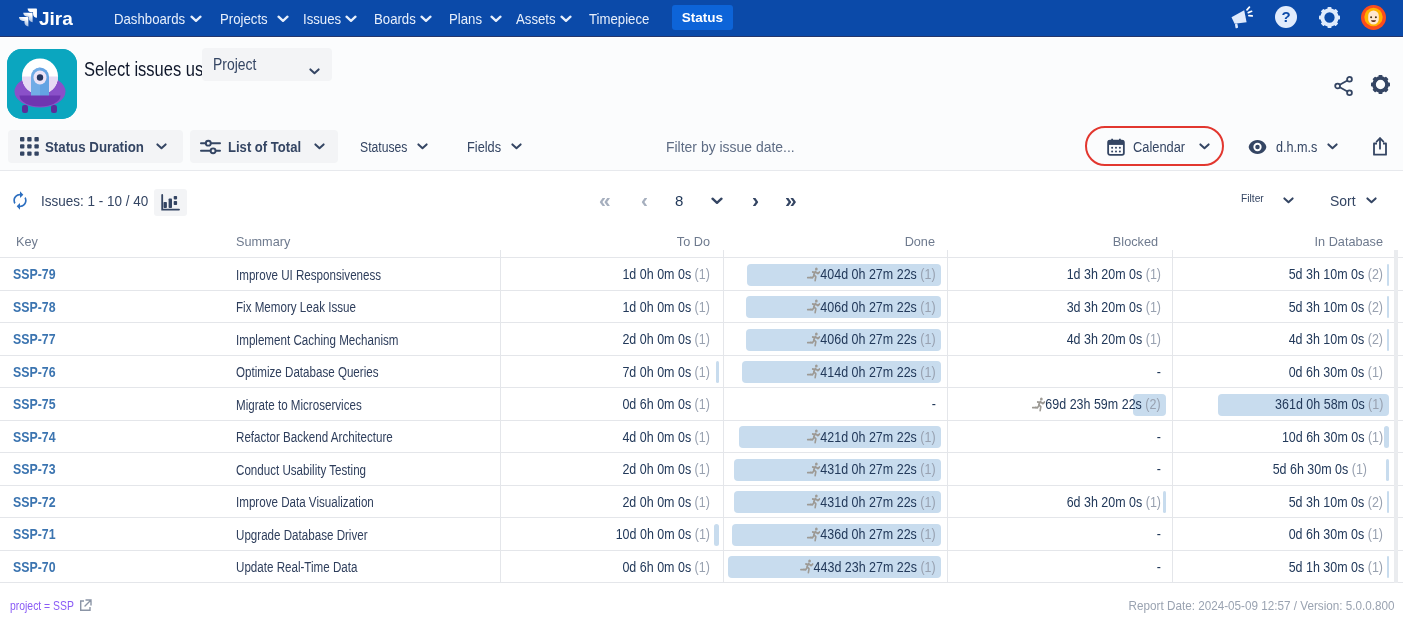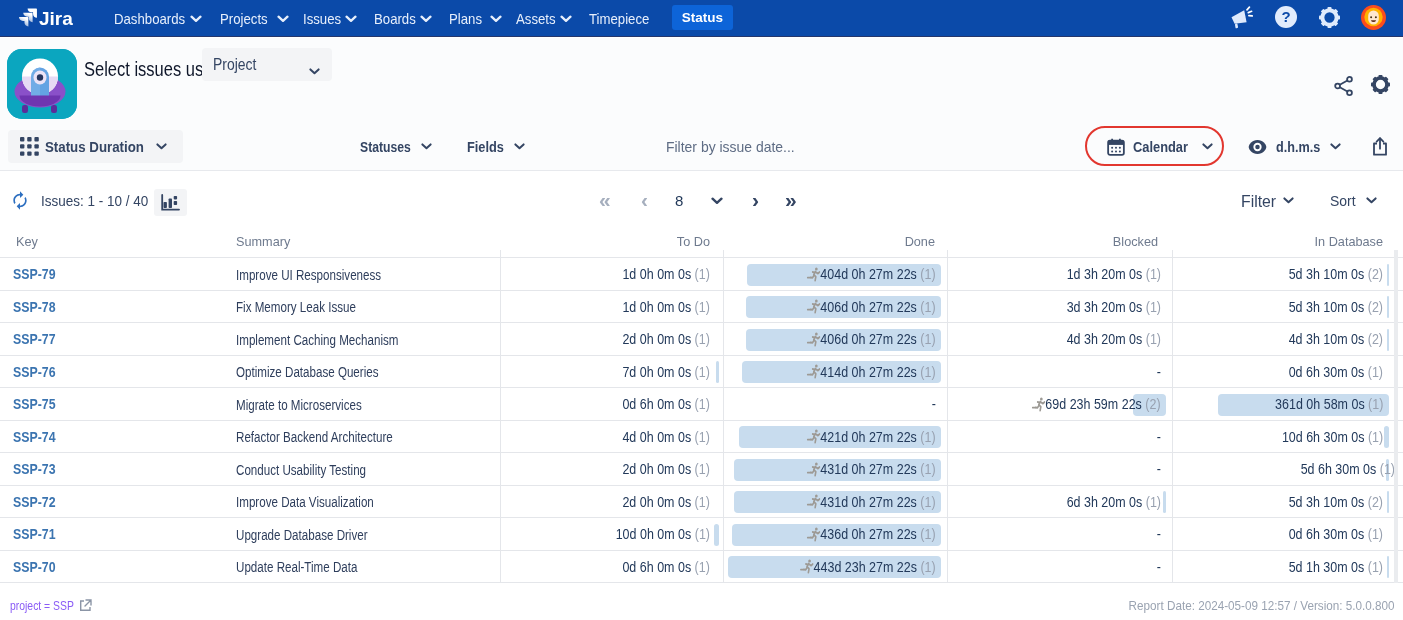--- a/index.html
+++ b/index.html
@@ -11,21 +11,21 @@
 .topbar .navitem{position:absolute;top:0;height:37px;display:flex;align-items:center;color:#e7effc;font-size:14.5px}
 .createbtn{position:absolute;left:672px;top:5px;width:61px;height:25px;background:#0d64d8;border-radius:3px;color:#fff;font-size:13.5px;font-weight:700;display:flex;align-items:center;justify-content:center}
 .search{position:absolute;left:1041px;top:3px;width:169px;height:28px;background:#09387c;border:1px solid #2a5cae;border-radius:5px;display:flex;align-items:center;color:#8fa4c8;font-size:14.5px}
 
 .apphead{position:absolute;left:0;top:38px;width:1403px;height:133px;background:#fbfcfd;border-bottom:1px solid #e7e9ed}
 .appicon{position:absolute;left:7px;top:11px;width:70px;height:70px;background:#0ba6bf;border-radius:15px}
 .selusing{position:absolute;left:84px;top:20px;font-size:20px;color:#0f172a}
 .drop{position:absolute;background:#f3f4f6;border-radius:4px;display:flex;align-items:center;color:#344563;font-size:16px}
 
 .tbtn{position:absolute;top:92px;height:33px;background:#f3f4f6;border-radius:4px;display:flex;align-items:center;color:#344563;font-weight:700;font-size:14.7px}
-.tlabel{position:absolute;top:92px;height:33px;display:flex;align-items:center;color:#344563;font-weight:700;font-size:14.7px}
+.tlabel{position:absolute;top:92px;height:33px;display:flex;align-items:center;color:#344563;font-weight:400;font-size:14.7px}
 .redoval{position:absolute;left:1085px;top:88px;width:139px;height:40px;border:2.5px solid #e2372f;border-radius:21px}
 
 .pgrow{position:absolute;left:0;top:171px;width:1403px;height:55px;background:#fff}
 .pgrow .it{position:absolute;display:flex;align-items:center;color:#344563}
 
 .thead{position:absolute;left:0;top:226px;width:1403px;height:32px;border-bottom:1px solid #e4e6ea;color:#6e7a8e;font-size:12.7px}
 .thead span{position:absolute;top:9px}
 .tbl{position:absolute;left:0;top:258px;width:1403px}
 .tr{position:relative;width:1403px;height:32.5px;border-bottom:1px solid #e4e6ea}
 .key{position:absolute;left:13px;top:8px;color:#3b74b0;font-weight:700;font-size:14.7px}
@@ -195,20 +195,36 @@
           <rect x="14.4" y="14.4" width="4.4" height="4.4" rx="1"></rect>
         </g>
       </svg>
       <span class="sxl" style="--s:0.905">Status Duration</span>
       <span style="margin-left:2px;display:flex">
         <svg width="11" height="7" viewBox="0 0 11 7" style="flex:none">
           <path d="M1.4 1.4 L5.5 5.2 L9.6 1.4" fill="none" stroke="#344563" stroke-width="2.0" stroke-linecap="round" stroke-linejoin="round"></path>
         </svg>
       </span>
     </div>
+<div class="tbtn" style="left:190px;width:148px">
+      <svg width="21" height="18" viewBox="0 0 22 18" style="margin:0 7px 0 10px;flex:none">
+        <g stroke="#344563" stroke-width="2" fill="none" stroke-linecap="round">
+          <path d="M1 5 H6 M11.5 5 H21"></path>
+          <circle cx="8.7" cy="5" r="2.6"></circle>
+          <path d="M1 13 H11 M16.5 13 H21"></path>
+          <circle cx="13.7" cy="13" r="2.6"></circle>
+        </g>
+      </svg>
+      <span class="sxl" style="--s:0.89">List of Total</span>
+      <span style="margin-left:4px;display:flex">
+        <svg width="11" height="7" viewBox="0 0 11 7" style="flex:none">
+          <path d="M1.4 1.4 L5.5 5.2 L9.6 1.4" fill="none" stroke="#344563" stroke-width="2.0" stroke-linecap="round" stroke-linejoin="round"></path>
+        </svg>
+      </span>
+    </div>
 <div class="tlabel" style="left:360px">
       <span class="sxl" style="--s:0.83">Statuses</span>
       <span style="display:flex;margin-left:0">
         <svg width="11" height="7" viewBox="0 0 11 7" style="flex:none">
           <path d="M1.4 1.4 L5.5 5.2 L9.6 1.4" fill="none" stroke="#344563" stroke-width="2.0" stroke-linecap="round" stroke-linejoin="round"></path>
         </svg>
       </span>
     </div>
 <div class="tlabel" style="left:467px">
       <span class="sxl" style="--s:0.87">Fields</span>
@@ -286,21 +302,21 @@
 <span class="it" style="left:599px;top:17px;color:#a6afbe;font-size:21px;font-weight:700;letter-spacing:-2px">«</span>
 <span class="it" style="left:641px;top:17px;color:#a6afbe;font-size:21px;font-weight:700">‹</span>
 <span class="it" style="left:675px;top:21px;color:#22395a;font-size:15px">8</span>
 <span class="it" style="left:711px;top:26px">
       <svg width="12" height="8" viewBox="0 0 11 7" style="flex:none">
         <path d="M1.4 1.4 L5.5 5.2 L9.6 1.4" fill="none" stroke="#344563" stroke-width="2.2" stroke-linecap="round" stroke-linejoin="round"></path>
       </svg>
     </span>
 <span class="it" style="left:752px;top:17px;color:#344563;font-size:21px;font-weight:700">›</span>
 <span class="it" style="left:785px;top:17px;color:#344563;font-size:21px;font-weight:700;letter-spacing:-2px">»</span>
-<span class="it" style="left:1241px;top:21px;font-size:17px">
+<span class="it" style="left:1241px;top:21px;font-size:11px">
       <span class="sxl" style="--s:0.93">Filter</span>
     </span>
 <span class="it" style="left:1283px;top:26px">
       <svg width="11" height="7" viewBox="0 0 11 7" style="flex:none">
         <path d="M1.4 1.4 L5.5 5.2 L9.6 1.4" fill="none" stroke="#344563" stroke-width="2.0" stroke-linecap="round" stroke-linejoin="round"></path>
       </svg>
     </span>
 <span class="it" style="left:1330px;top:21px;font-size:15px">
       <span class="sxl" style="--s:0.93">Sort</span>
     </span>
@@ -497,21 +513,21 @@
               <path d="M8.6 9.2 L6.8 11.8 L4.6 11.5"></path>
               <path d="M9.4 6.6 L7.0 6.0"></path>
             </g>
             <path d="M1.0 11.6 h3.2" stroke="#9d9a95" stroke-width="1.7" stroke-linecap="round"></path>
           </svg><span class="dur">431d 0h 27m 22s</span><span class="cnt">&nbsp;(1)</span></span>
       </div>
       <div class="cellwrap" style="right:242px">
         <span class="sxr"><span class="dur">-</span></span>
       </div>
       <div class="bar" style="right:14px;width:2.7px"></div>
-      <div class="cellwrap" style="right:8px">
+      <div class="cellwrap" style="right:36px">
         <span class="sxr"><span class="dur">5d 6h 30m 0s</span><span class="cnt">&nbsp;(1)</span></span>
       </div>
     </div>
 <div class="tr">
       <span class="key"><span class="sxl" style="--s:0.84">SSP-72</span></span>
       <span class="sum"><span class="sxl" style="--s:0.79">Improve Data Visualization</span></span>
       <div class="cellwrap" style="right:693px">
         <span class="sxr"><span class="dur">2d 0h 0m 0s</span><span class="cnt">&nbsp;(1)</span></span>
       </div>
       <div class="bar" style="right:462px;width:207px"></div>

